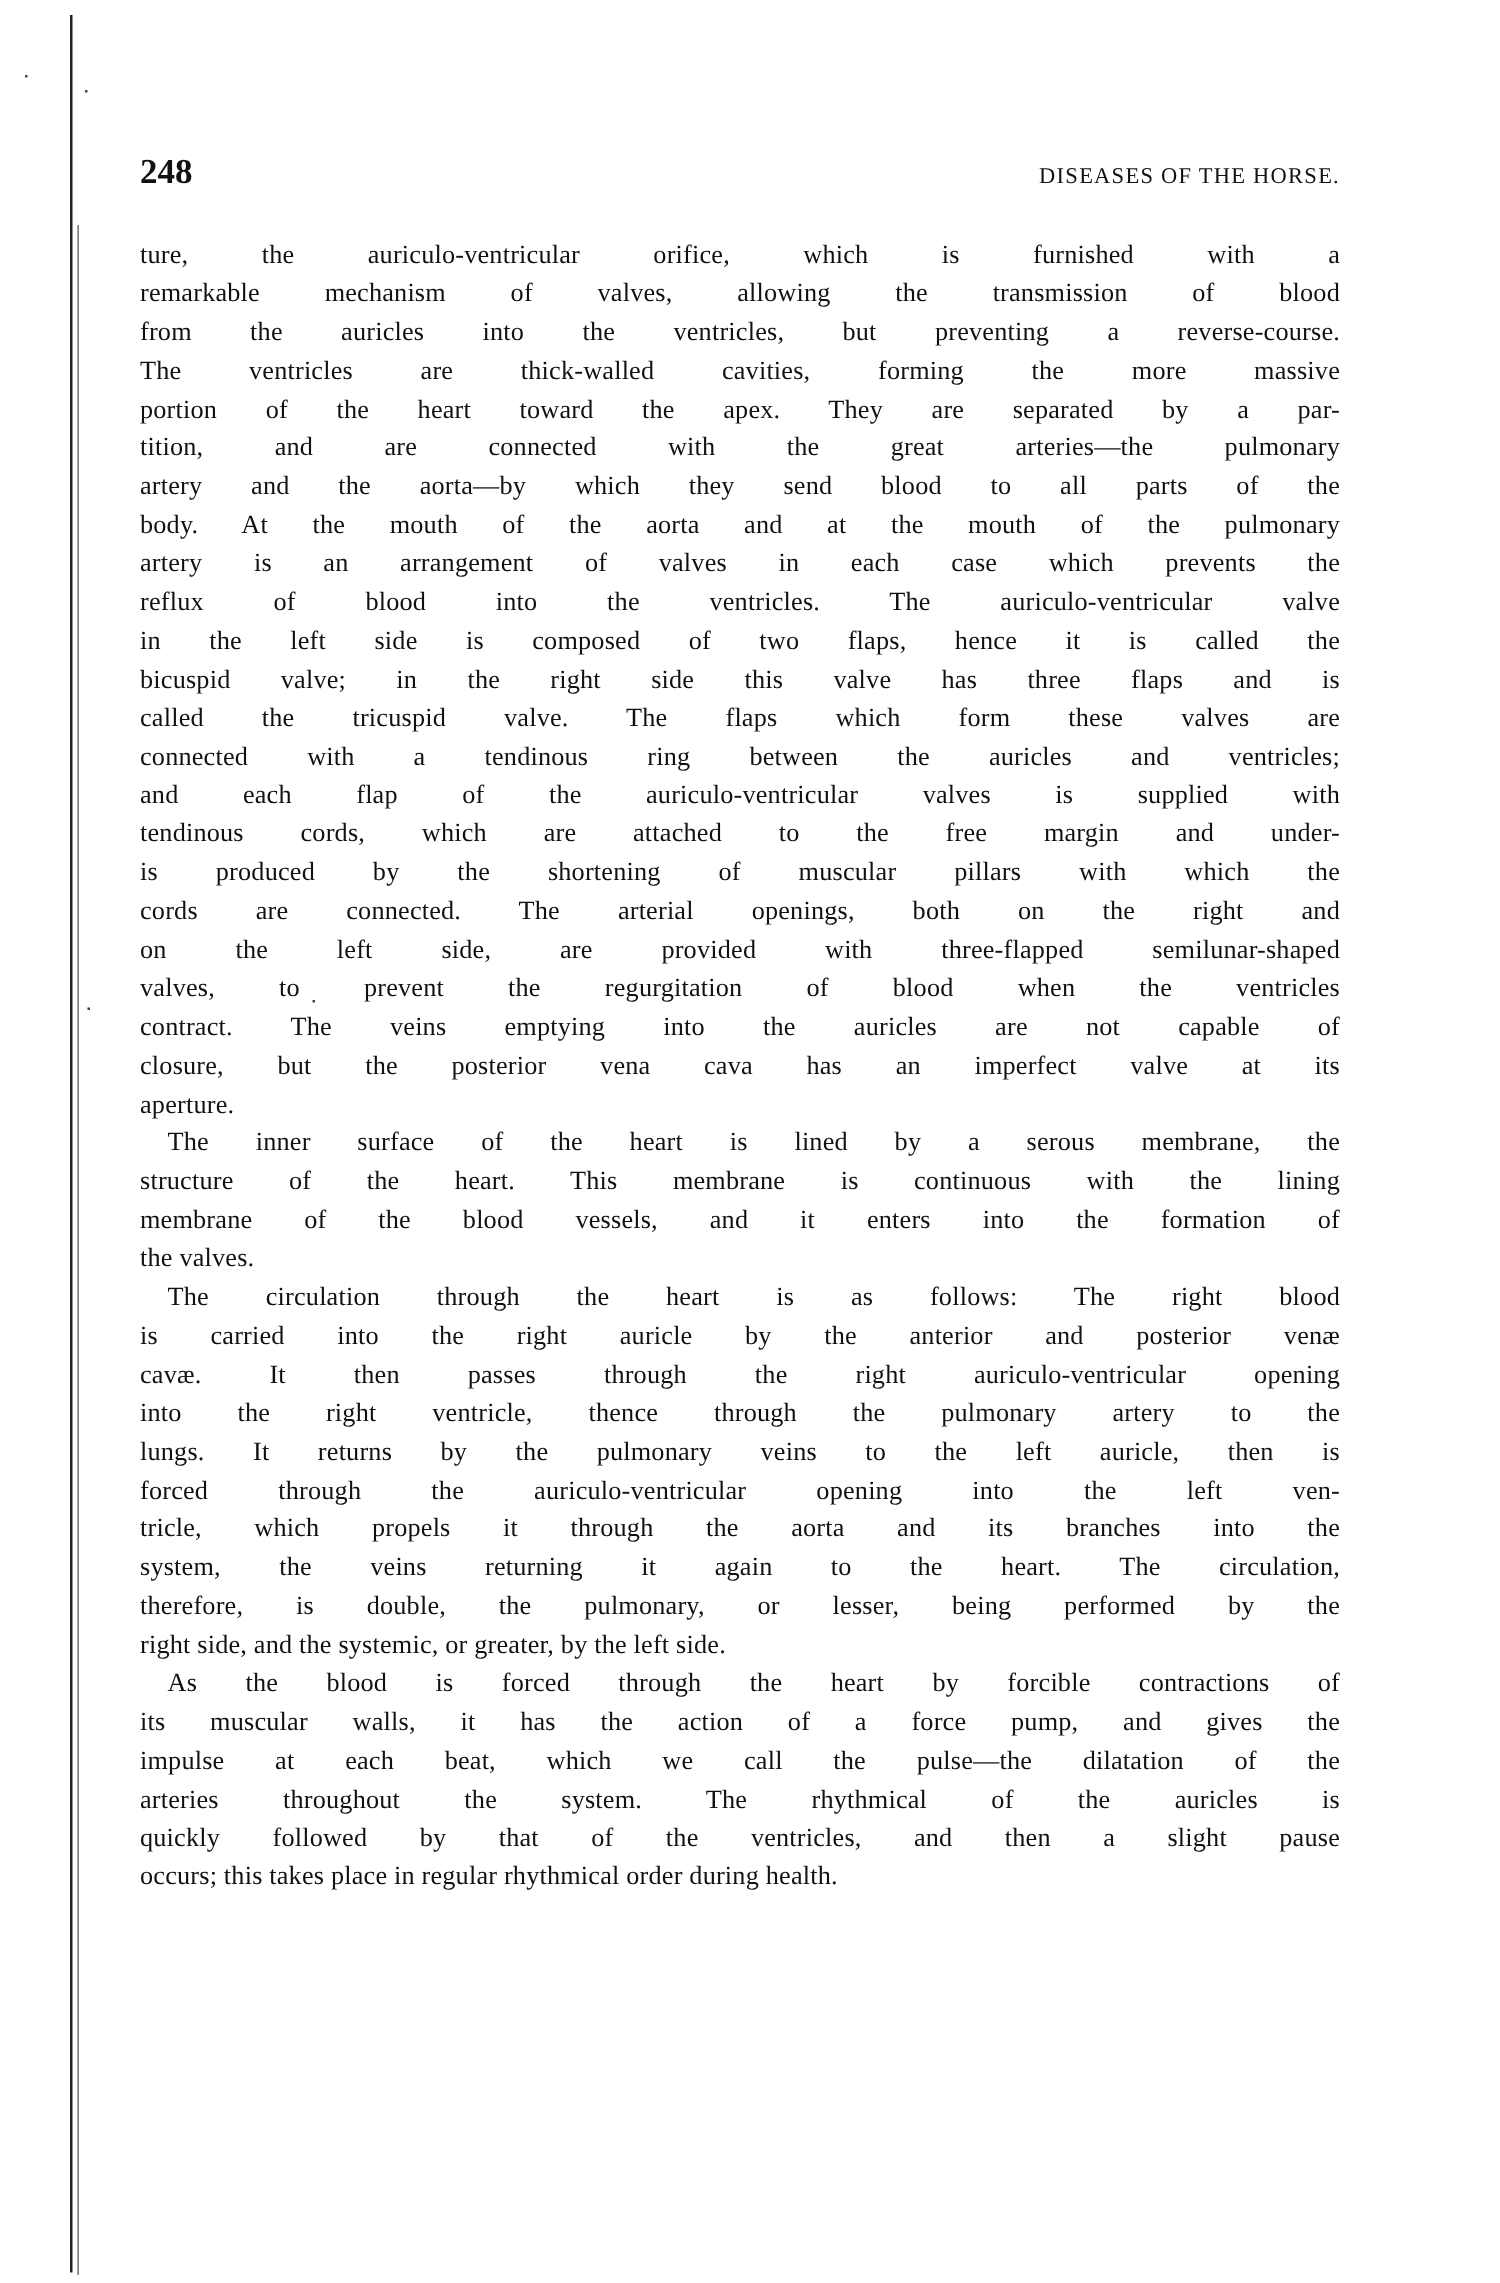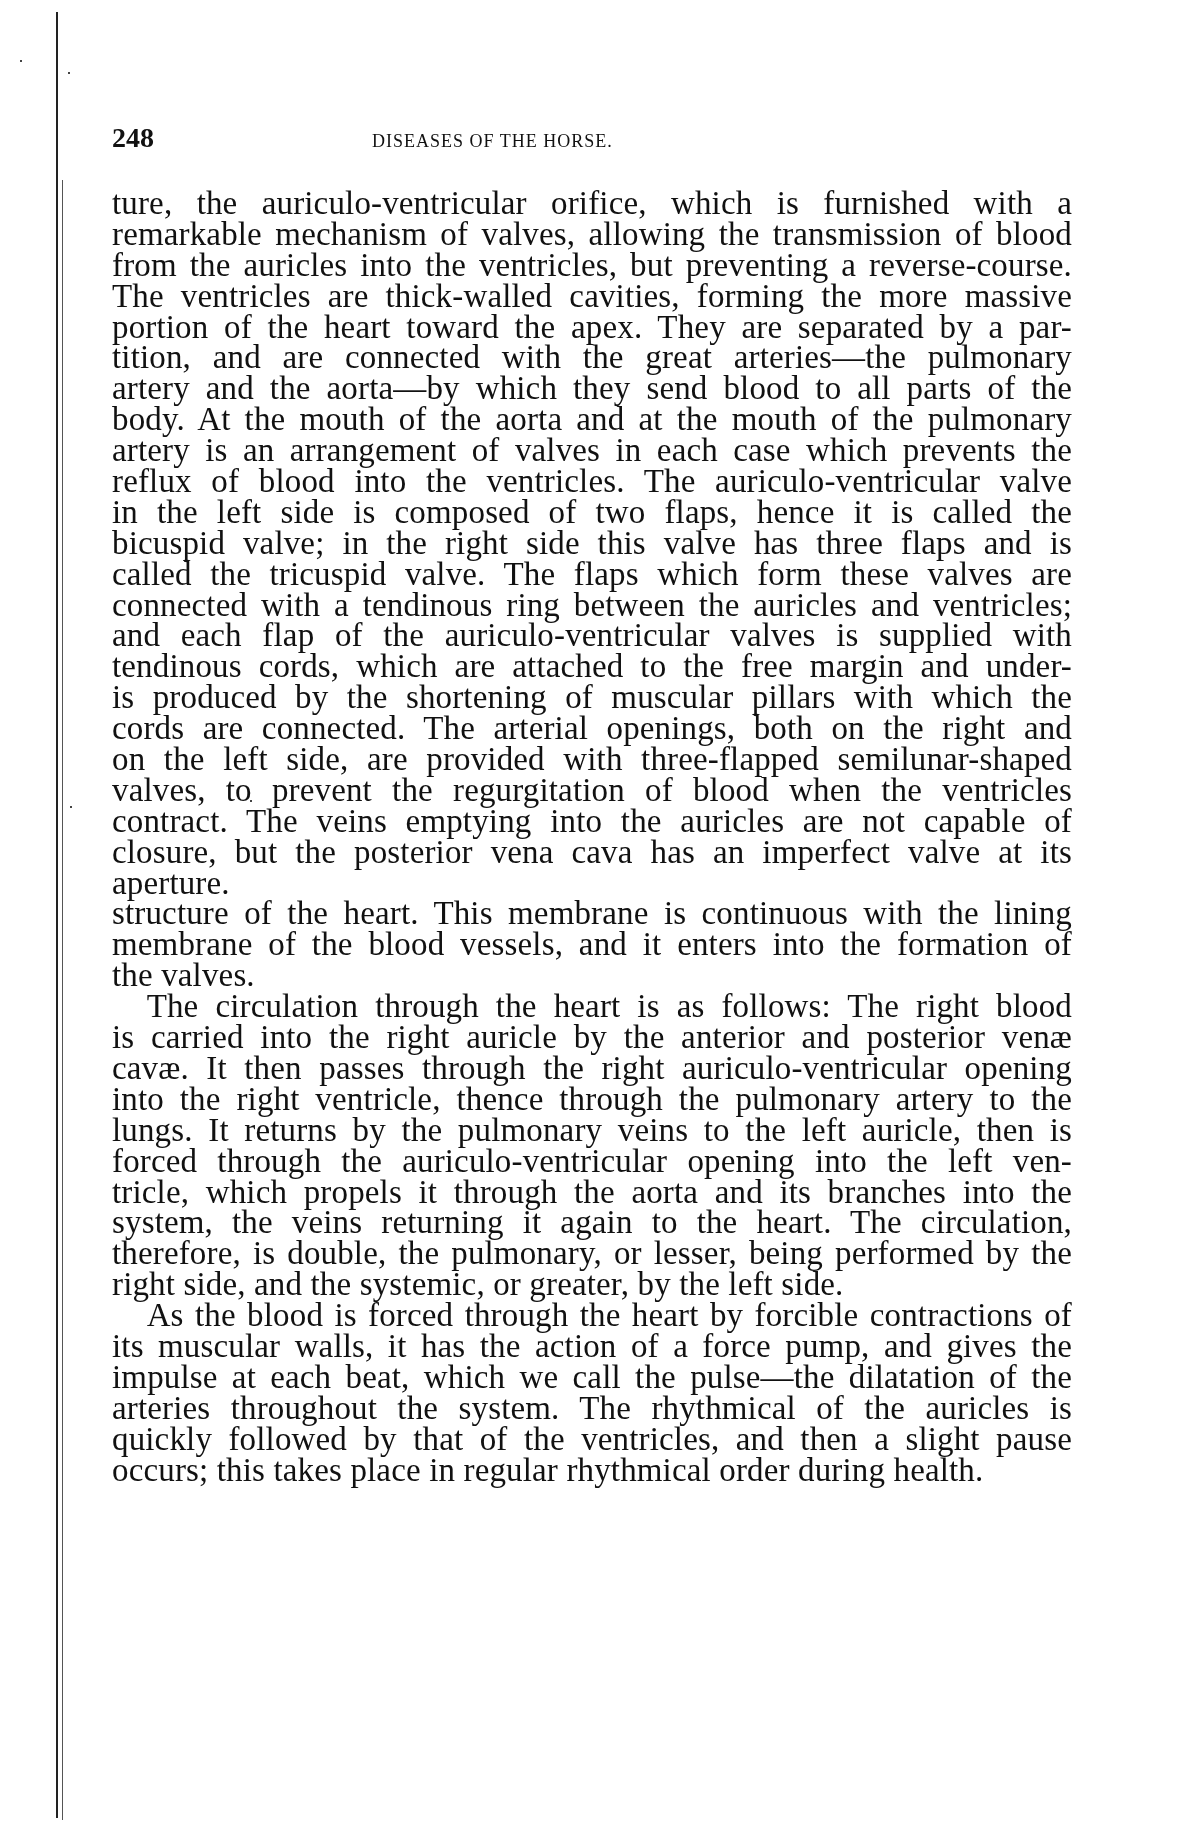--- a/index.html
+++ b/index.html
@@ -40,36 +40,37 @@
       position: absolute;
       left: 112px;
       top: 122px;
       width: 960px;
     }
     .running-head {
       display: flex;
       align-items: baseline;
       height: 44px;
       margin-bottom: 22px;
+      justify-content: space-between;
     }
     .page-number {
       font-family: "Liberation Serif", serif;
       font-size: 28px;
       width: 260px;
       font-weight: bold;
     }
     .running-title {
       font-family: "Liberation Serif", serif;
       font-size: 18px;
       letter-spacing: 1px;
       text-transform: uppercase;
     }
     .body-text {
       font-family: "Liberation Serif", serif;
-      font-size: 33px;
+      font-size: 21px;
       line-height: 30.9px;
       text-align: justify;
       letter-spacing: 0.15px;
     }
     .para {
       margin: 0;
     }
     .line {
       display: block;
       white-space: nowrap;
@@ -121,20 +122,21 @@
         <span class="line">tendinous cords, which are attached to the free margin and under-</span>
         <span class="line">is produced by the shortening of muscular pillars with which the</span>
         <span class="line">cords are connected. The arterial openings, both on the right and</span>
         <span class="line">on the left side, are provided with three-flapped semilunar-shaped</span>
         <span class="line">valves, to prevent the regurgitation of blood when the ventricles</span>
         <span class="line">contract. The veins emptying into the auricles are not capable of</span>
         <span class="line">closure, but the posterior vena cava has an imperfect valve at its</span>
         <span class="line last">aperture.</span>
       </div>
     <div class="para">
+        <span class="line indented">The inner surface of the heart is lined by a serous membrane, the</span>
         <span class="line">structure of the heart. This membrane is continuous with the lining</span>
         <span class="line">membrane of the blood vessels, and it enters into the formation of</span>
         <span class="line last">the valves.</span>
       </div>
     <div class="para">
         <span class="line indented">The circulation through the heart is as follows: The right blood</span>
         <span class="line">is carried into the right auricle by the anterior and posterior venæ</span>
         <span class="line">cavæ. It then passes through the right auriculo-ventricular opening</span>
         <span class="line">into the right ventricle, thence through the pulmonary artery to the</span>
         <span class="line">lungs. It returns by the pulmonary veins to the left auricle, then is</span>

